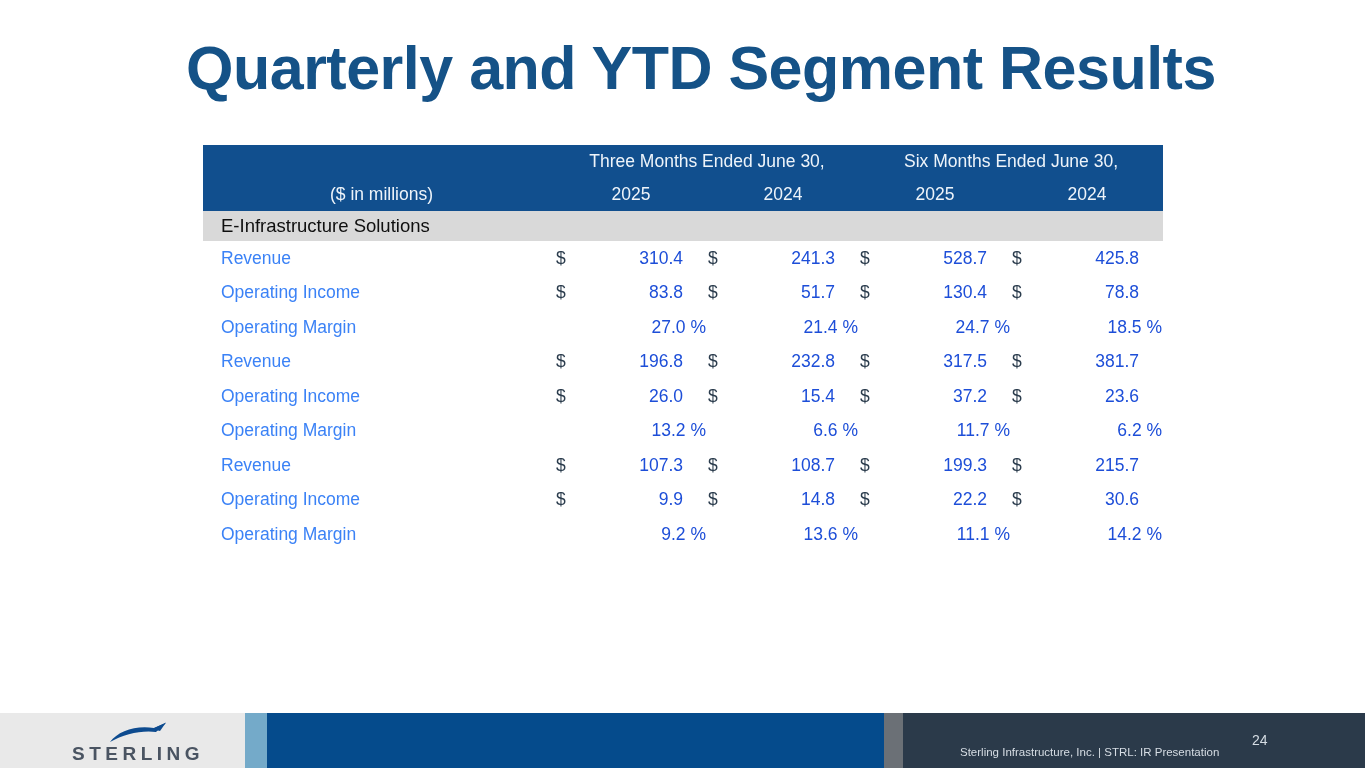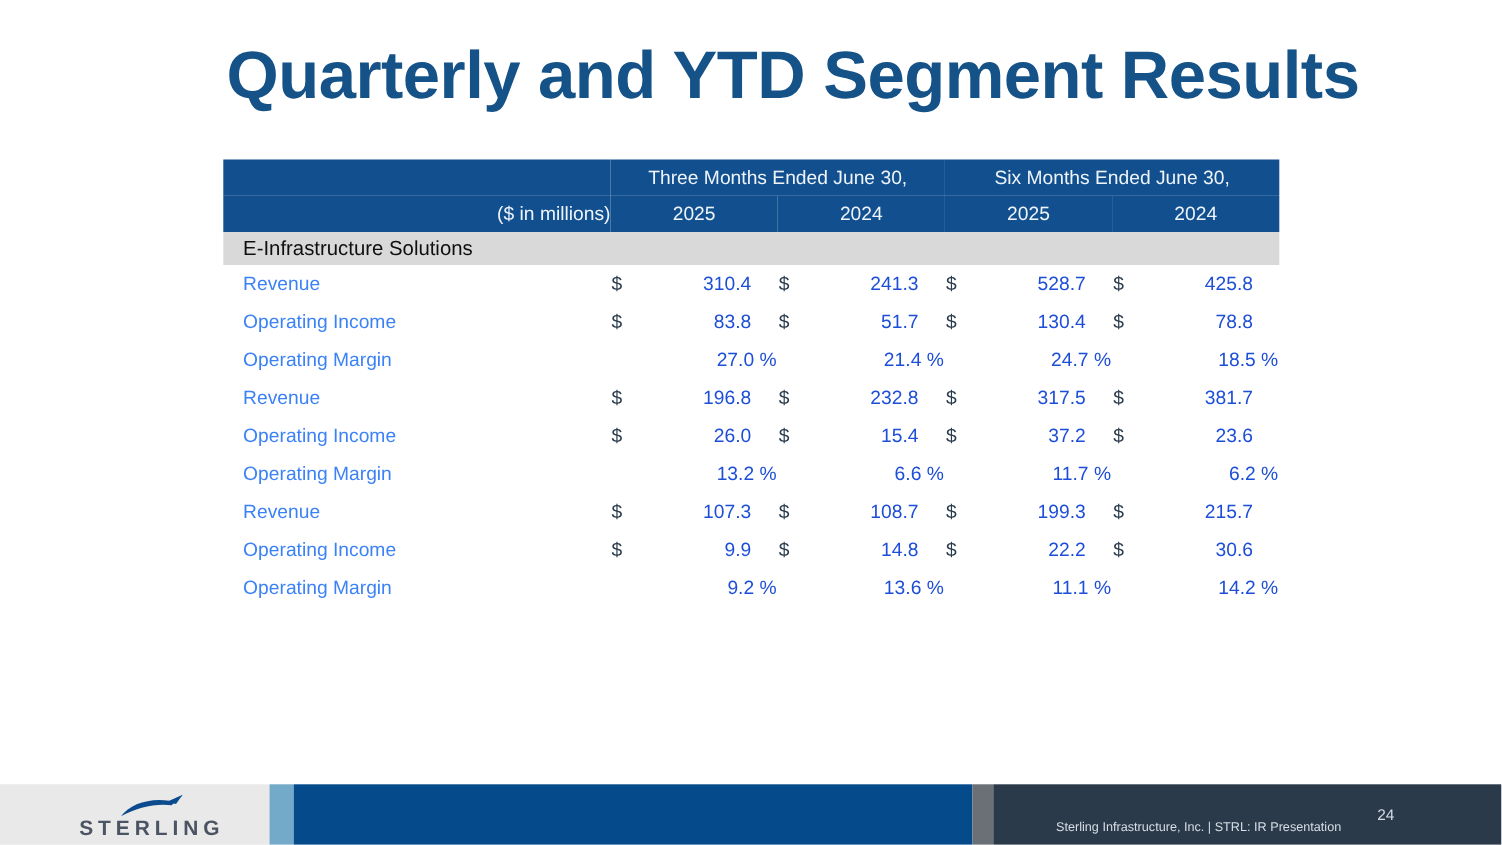--- a/index.html
+++ b/index.html
@@ -12,21 +12,21 @@
     height: 768px;
     position: relative;
     overflow: hidden;
     font-family: "Liberation Sans", sans-serif;
     -webkit-font-smoothing: antialiased;
   }
 
   
   .slide-title {
     position: absolute;
-    left: 206px;
+    left: 186px;
     top: 36px;
     width: 960px;
     text-align: center;
     font-size: 61px;
     font-weight: bold;
     color: #155287;
     letter-spacing: -0.5px;
     line-height: 1.05;
     white-space: nowrap;
   }
@@ -55,21 +55,21 @@
 
   
   .hdr-band td {
     background: #114f8e;
     color: #eef4fa;
     height: 33px;
     vertical-align: middle;
     font-size: 17.5px;
     text-align: center;
   }
-  .hdr-band td.hdr-blank { text-align: right; }
+  .hdr-band td.hdr-blank { text-align: center; }
   .hdr-label {
     padding-left: 5px;
     white-space: nowrap;
   }
   .hdr-year { text-align: center; }
 
   
   tr.section-row td {
     background: #d9d9d9;
     height: 30px;

